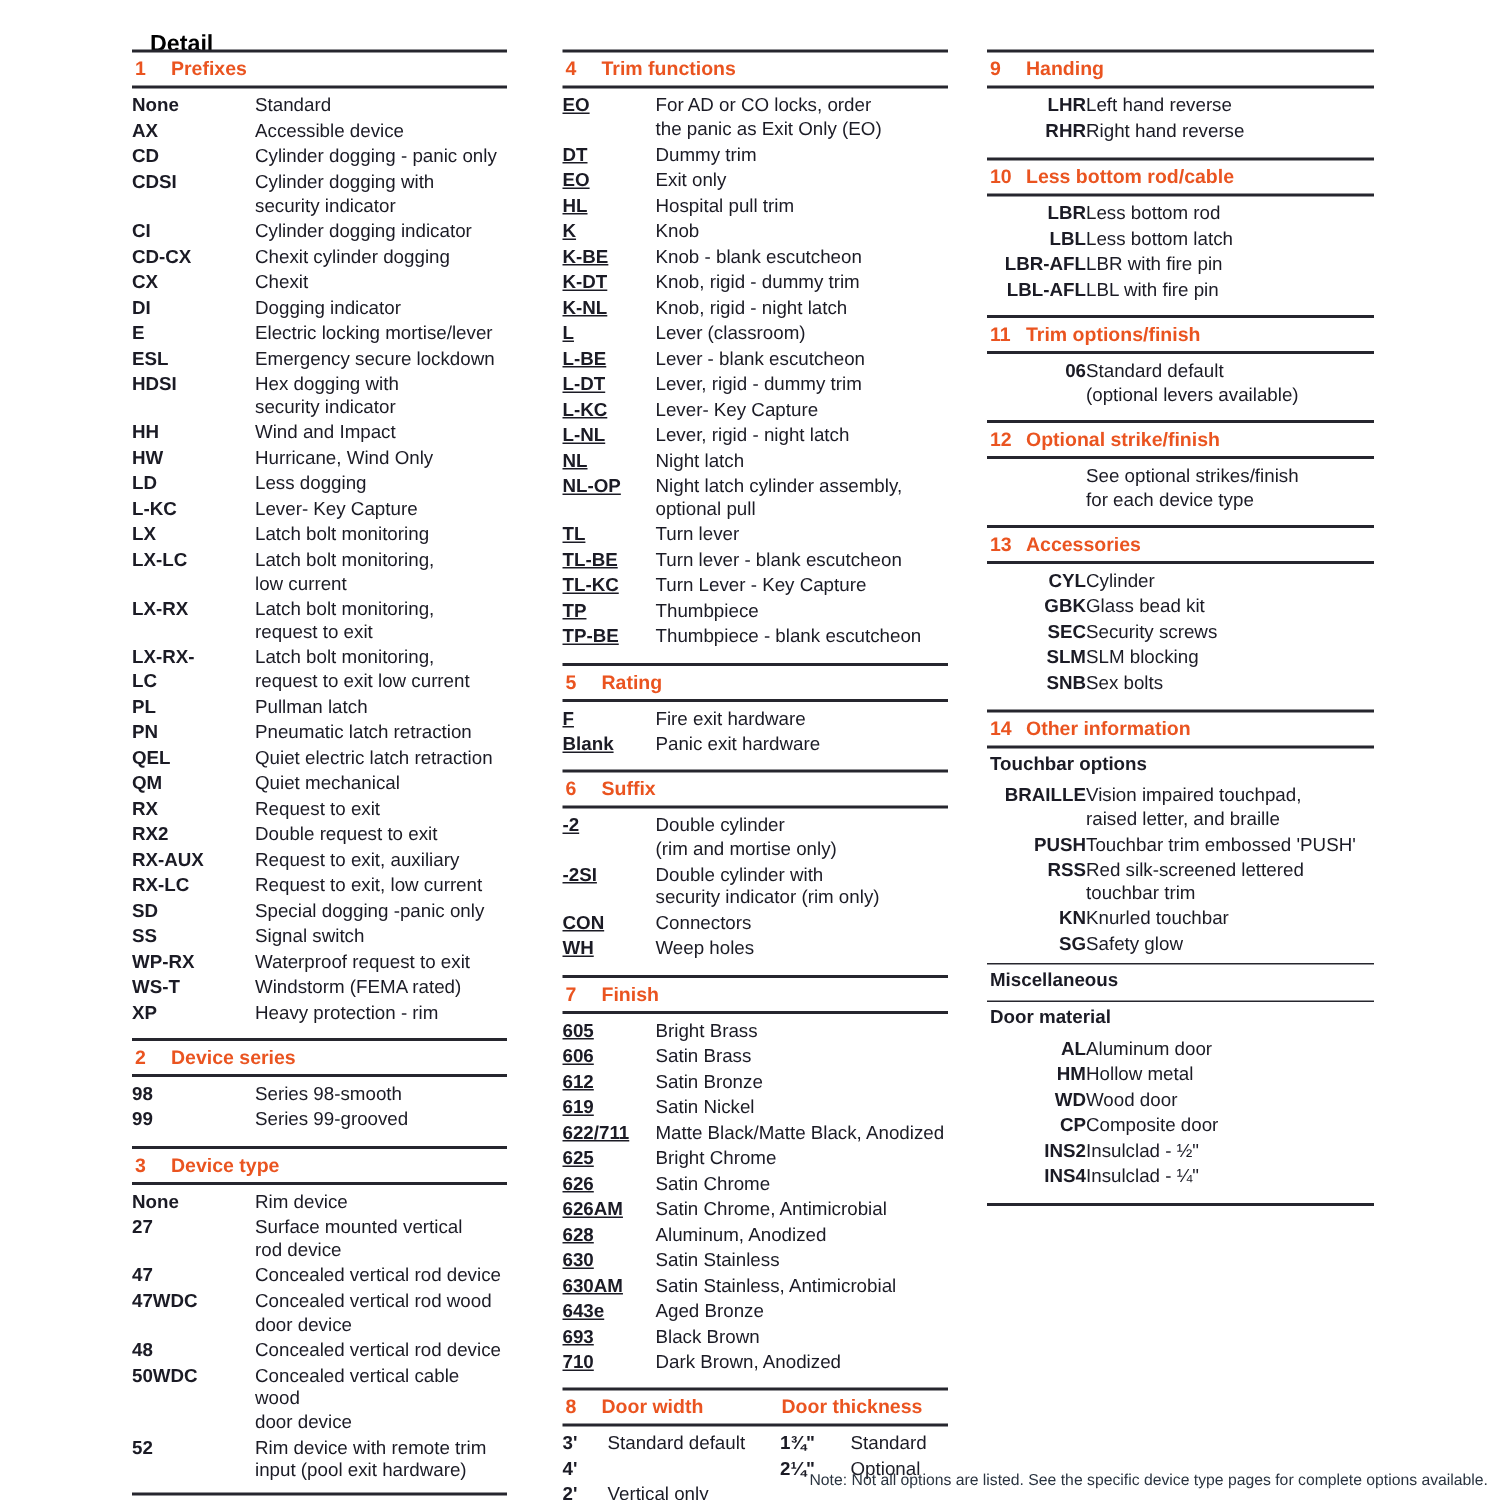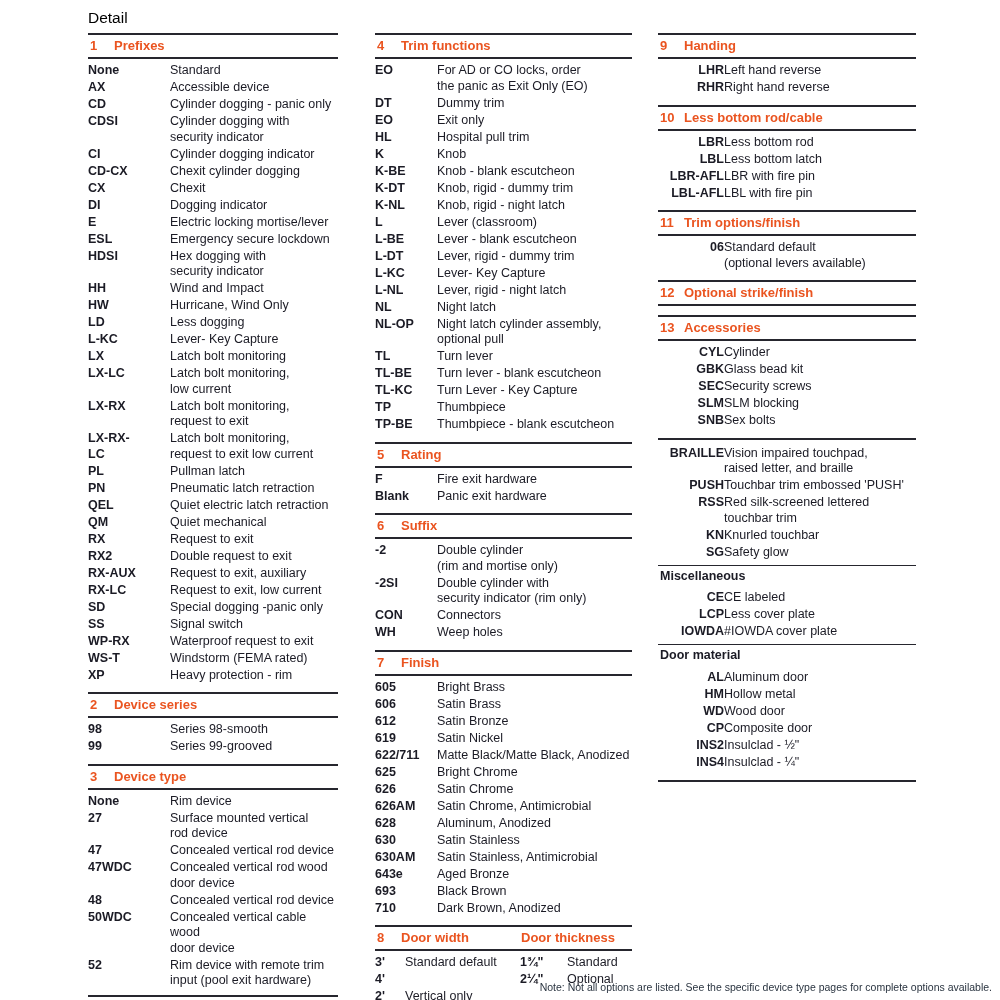--- a/index.html
+++ b/index.html
@@ -10,43 +10,43 @@
   }
   html,body{margin:0;padding:0;background:#fff;}
   body{
     width:1000px;height:1000px;position:relative;overflow:hidden;
     font-family:"Liberation Sans", sans-serif;
     color:var(--ink);
     font-size:12.5px;line-height:15.5px;
   }
   .page{position:absolute;inset:0;background:#fff;}
   .page-title{
-    position:absolute;left:88px;top:8px;margin:0;
-    font-size:15.5px;line-height:20px;font-weight:normal;color:#000;
+    position:absolute;left:88px;top:8px;margin:12px;
+    font-size:15.5px;line-height:20px;font-weight:bold;color:#000;
   }
   .col{position:absolute;top:33px;}
   .col1{left:88px;width:250px;}
   .col2{left:375px;width:257px;}
   .col3{left:658px;width:258px;}
 
   .section{border-top:2px solid var(--rule);margin-bottom:9px;}
   .section.end{border-bottom:2.5px solid var(--rule);padding-bottom:5px;}
   .sec-header{
     display:flex;align-items:baseline;
     padding:3px 0 3px 2px;border-bottom:2px solid var(--rule);
     color:var(--accent);font-weight:bold;font-size:13px;line-height:16px;
   }
   .sec-num{flex:0 0 24px;}
   .sec-title{flex:1;}
   .sec-title2{flex:0 0 111px;padding-left:20px;}
   .entries{padding-top:4px;}
   .row{display:flex;margin-bottom:1.5px;}
   .code{font-weight:bold;white-space:pre-line;}
   .col1 .code{flex:0 0 82px;}
-  .col2 .code{flex:0 0 62px;}
+  .col2 .code{flex:0 0 62px;text-decoration:underline;}
   .col3 .code{flex:0 0 66px;text-align:right;}
   .desc{flex:1;white-space:pre-line;}
 
   
   .dual .dw-c{flex:0 0 30px;font-weight:bold;}
   .dual .dw-d{flex:0 0 115px;white-space:pre-line;}
   .dual .dt-c{flex:0 0 47px;font-weight:bold;}
   .dual .dt-d{flex:1;white-space:pre-line;}
 
   
@@ -542,20 +542,27 @@
             <span class="desc">Standard default
 (optional levers available)</span>
           </div>
         </div>
       </div>
       <div class="section">
         <div class="sec-header">
           <span class="sec-num">12</span>
           <span class="sec-title">Optional strike/finish</span>
         </div>
+        <div class="entries">
+          <div class="row">
+            <span class="code"></span>
+            <span class="desc">See optional strikes/finish
+for each device type</span>
+          </div>
+        </div>
       </div>
       <div class="section">
         <div class="sec-header">
           <span class="sec-num">13</span>
           <span class="sec-title">Accessories</span>
         </div>
         <div class="entries">
           <div class="row">
             <span class="code">CYL</span>
             <span class="desc">Cylinder</span>
@@ -572,21 +579,26 @@
             <span class="code">SLM</span>
             <span class="desc">SLM blocking</span>
           </div>
           <div class="row">
             <span class="code">SNB</span>
             <span class="desc">Sex bolts</span>
           </div>
         </div>
       </div>
       <div class="section end">
+        <div class="sec-header">
+          <span class="sec-num">14</span>
+          <span class="sec-title">Other information</span>
+        </div>
         <div class="subsec">
+          <div class="subsec-title">Touchbar options</div>
           <div class="entries">
             <div class="row">
               <span class="code">BRAILLE</span>
               <span class="desc">Vision impaired touchpad,
 raised letter, and braille</span>
             </div>
             <div class="row">
               <span class="code">PUSH</span>
               <span class="desc">Touchbar trim embossed 'PUSH'</span>
             </div>
@@ -600,34 +612,20 @@
               <span class="desc">Knurled touchbar</span>
             </div>
             <div class="row">
               <span class="code">SG</span>
               <span class="desc">Safety glow</span>
             </div>
           </div>
         </div>
         <div class="subsec">
           <div class="subsec-title">Miscellaneous</div>
-          <div class="entries">
-            <div class="row">
-              <span class="code">CE</span>
-              <span class="desc">CE labeled</span>
-            </div>
-            <div class="row">
-              <span class="code">LCP</span>
-              <span class="desc">Less cover plate</span>
-            </div>
-            <div class="row">
-              <span class="code">IOWDA</span>
-              <span class="desc">#IOWDA cover plate</span>
-            </div>
-          </div>
         </div>
         <div class="subsec">
           <div class="subsec-title">Door material</div>
           <div class="entries">
             <div class="row">
               <span class="code">AL</span>
               <span class="desc">Aluminum door</span>
             </div>
             <div class="row">
               <span class="code">HM</span>

